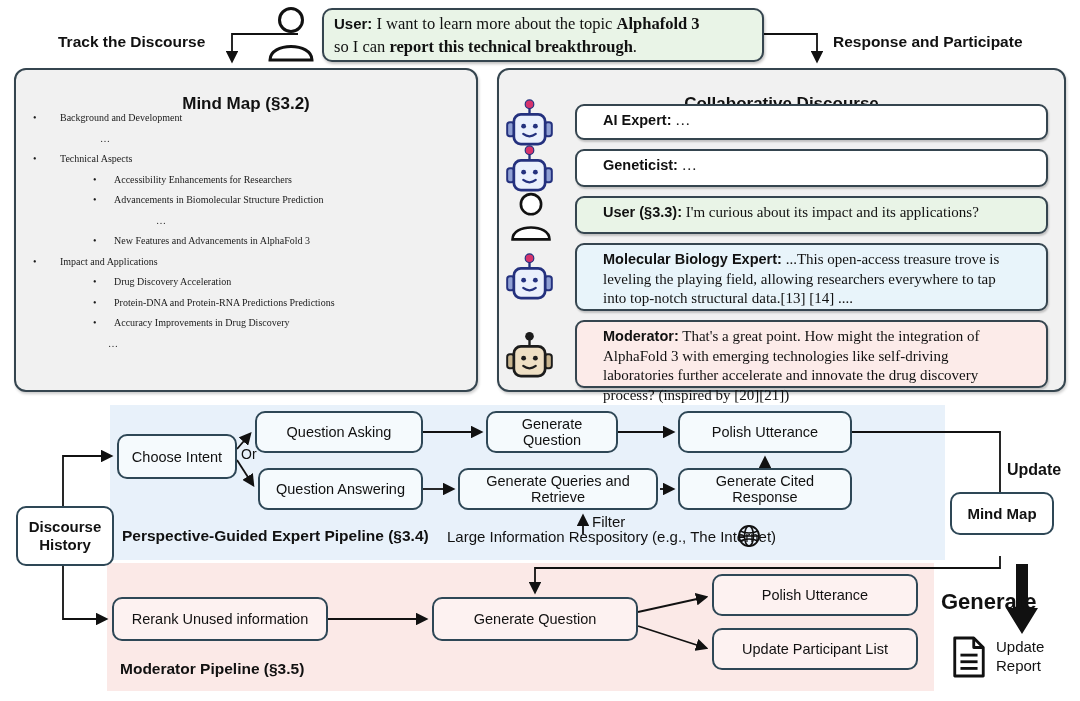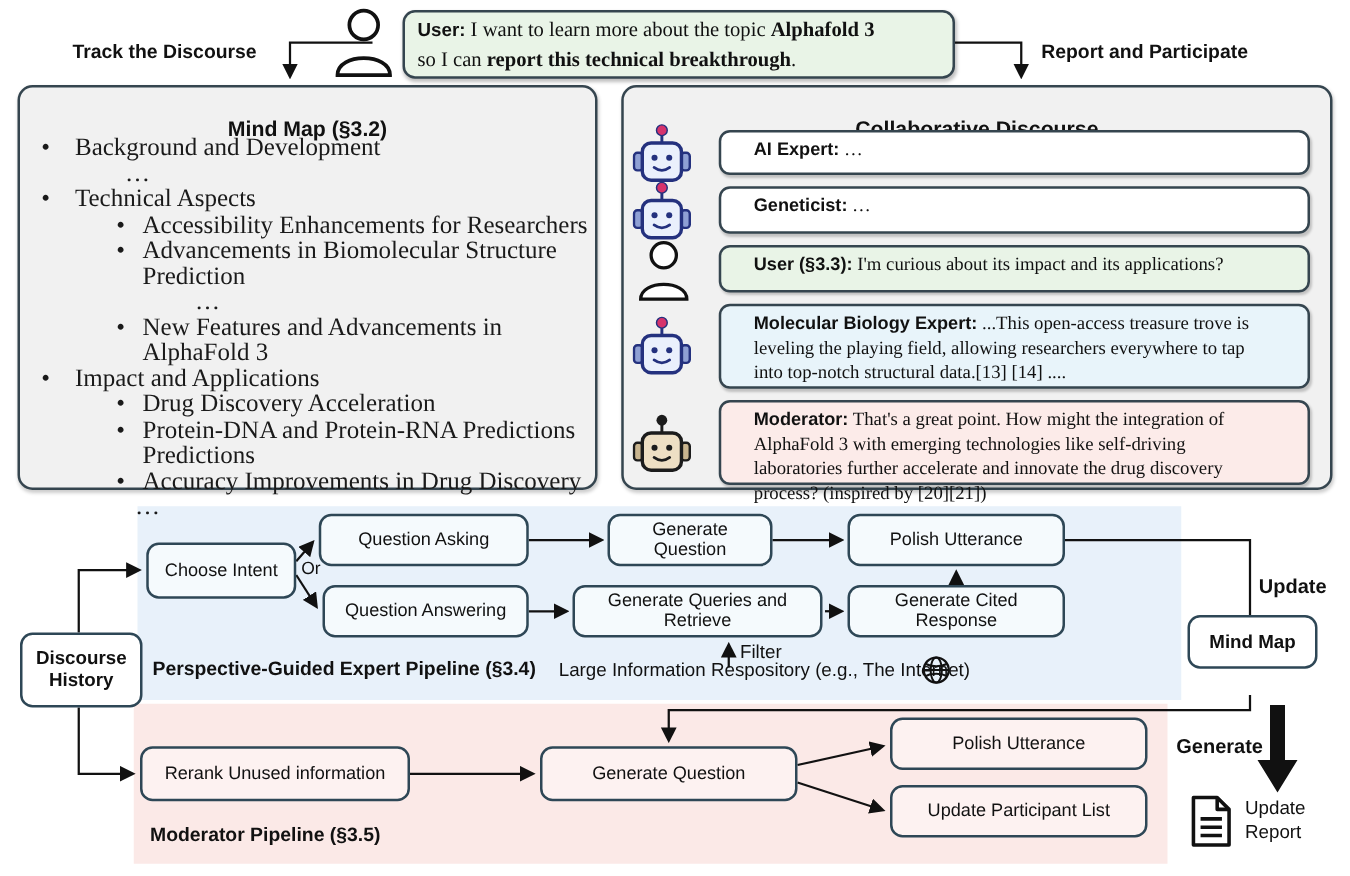--- a/index.html
+++ b/index.html
@@ -13,21 +13,21 @@
     font-family:"Liberation Serif",serif;font-size:16.5px;line-height:23px;z-index:4;
     box-shadow:1px 2px 3px rgba(0,0,0,.25);}
   .user-bubble .spk{font-family:"Liberation Sans",sans-serif;font-weight:bold;font-size:15px;}
   .user-bubble b{font-weight:bold;}
   
   .panel{position:absolute;background:#f1f1f1;border:2px solid #35454f;border-radius:12px;
     box-sizing:border-box;z-index:2;box-shadow:1px 2px 3px rgba(0,0,0,.2);}
   .panel-title{font-weight:bold;font-size:17px;text-align:center;padding-top:24px;}
   
   .mm-list{position:absolute;left:0;top:38px;width:100%;}
-  .mm-item{position:relative;font-family:"Liberation Serif",serif;font-size:20px;
+  .mm-item{position:relative;font-family:"Liberation Serif",serif;font-size:10px;
     line-height:20.5px;color:#1a1a1a;}
   .mm-item.l1{padding-left:44px;}
   .mm-item.l1::before{content:"•";position:absolute;left:17px;}
   .mm-item.l2{padding-left:98px;}
   .mm-item.l2::before{content:"•";position:absolute;left:77px;}
   .mm-item.e1{padding-left:84px;}
   .mm-item.e2{padding-left:140px;}
   .mm-item.e3{padding-left:92px;}
   
   .bubble{position:absolute;border:2px solid #35454f;border-radius:9px;background:#fff;
@@ -122,21 +122,21 @@
       <path d="M583,534 V516" marker-end="url(#ah)"></path>
       <path d="M1000,556 V568 H535 V592" marker-end="url(#ah)"></path>
       <path d="M328,619 H426" marker-end="url(#ah)"></path>
       <path d="M638,612 L706,597" marker-end="url(#ah)"></path>
       <path d="M638,626 L706,648" marker-end="url(#ah)"></path>
     </g>
     <polygon points="1016,564 1028,564 1028,608 1038,608 1022,634 1006,608 1016,608" fill="#111"></polygon>
   </svg>
 
   <div class="hdr-label" style="left:58px;top:33px;">Track the Discourse</div>
-  <div class="hdr-label" style="left:833px;top:33px;">Report and Participate</div>
+  <div class="hdr-label" style="left:833px;top:33px;">Response and Participate</div>
 
   <svg class="chat-icon" style="left:265px;top:5px;" width="52" height="58" viewBox="0 0 52 58">
       <use href="#person"></use>
     </svg>
 
   <div class="user-bubble">
     <div><span class="spk">User:</span><span> I want to learn more about the topic </span><b>Alphafold 3</b></div>
     <div><span>so I can </span><b>report this technical breakthrough</b><span>.</span></div>
   </div>
 
@@ -216,19 +216,19 @@
 
   <div class="pl-label" style="left:241px;top:446px;font-size:14px;">Or</div>
   <div class="pl-label b" style="left:122px;top:527px;">Perspective-Guided Expert Pipeline (§3.4)</div>
   <div class="pl-label" style="left:447px;top:528px;">Large Information Respository (e.g., The Internet)</div>
   <svg class="abs" style="left:737px;top:524px;z-index:4;" width="24" height="24" viewBox="0 0 24 24">
       <use href="#globe"></use>
     </svg>
   <div class="pl-label" style="left:592px;top:513px;">Filter</div>
   <div class="pl-label b" style="left:1007px;top:461px;font-size:16px;">Update</div>
   <div class="pl-label b" style="left:120px;top:660px;">Moderator Pipeline (§3.5)</div>
-  <div class="pl-label b" style="left:941px;top:589px;font-size:16px;">Generate</div>
+  <div class="pl-label b" style="left:941px;top:589px;font-size:22px;">Generate</div>
   <svg class="abs" style="left:950px;top:634px;z-index:4;" width="38" height="46" viewBox="0 0 40 46">
       <use href="#doc"></use>
     </svg>
   <div class="pl-label" style="left:996px;top:637px;width:60px;line-height:19px;">Update Report</div>
 
 </div>
 
 </body></html>

